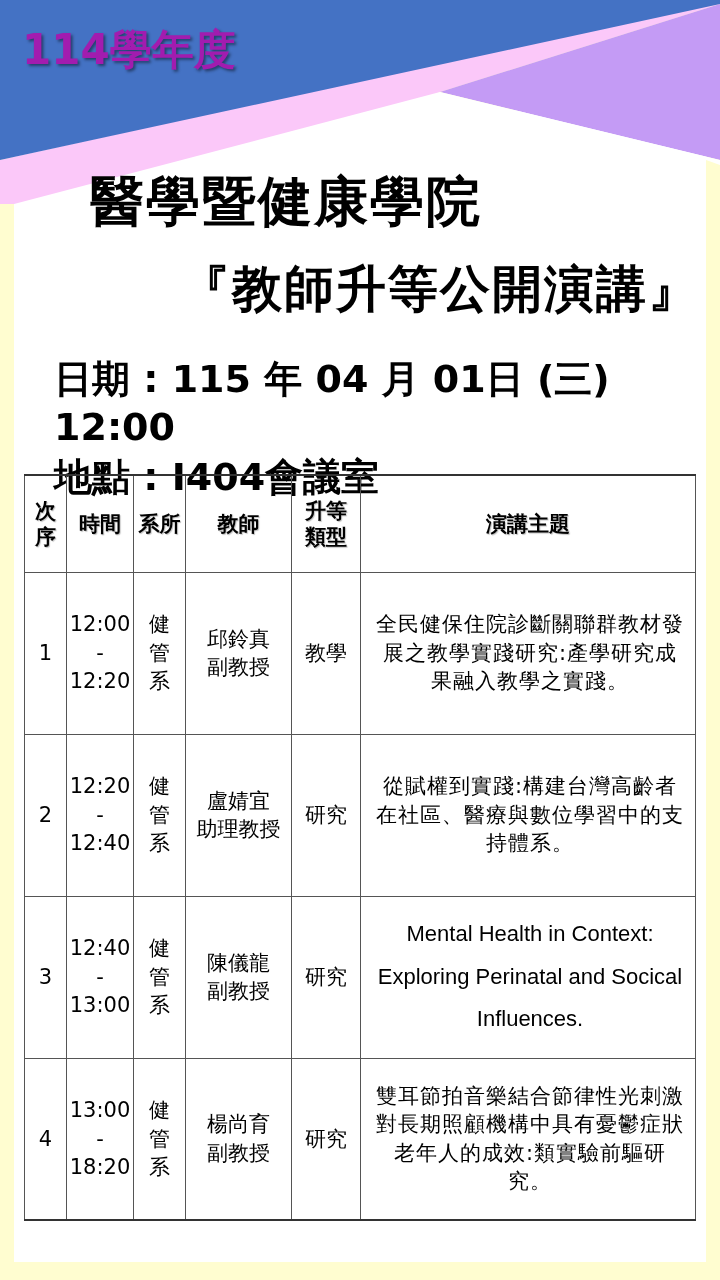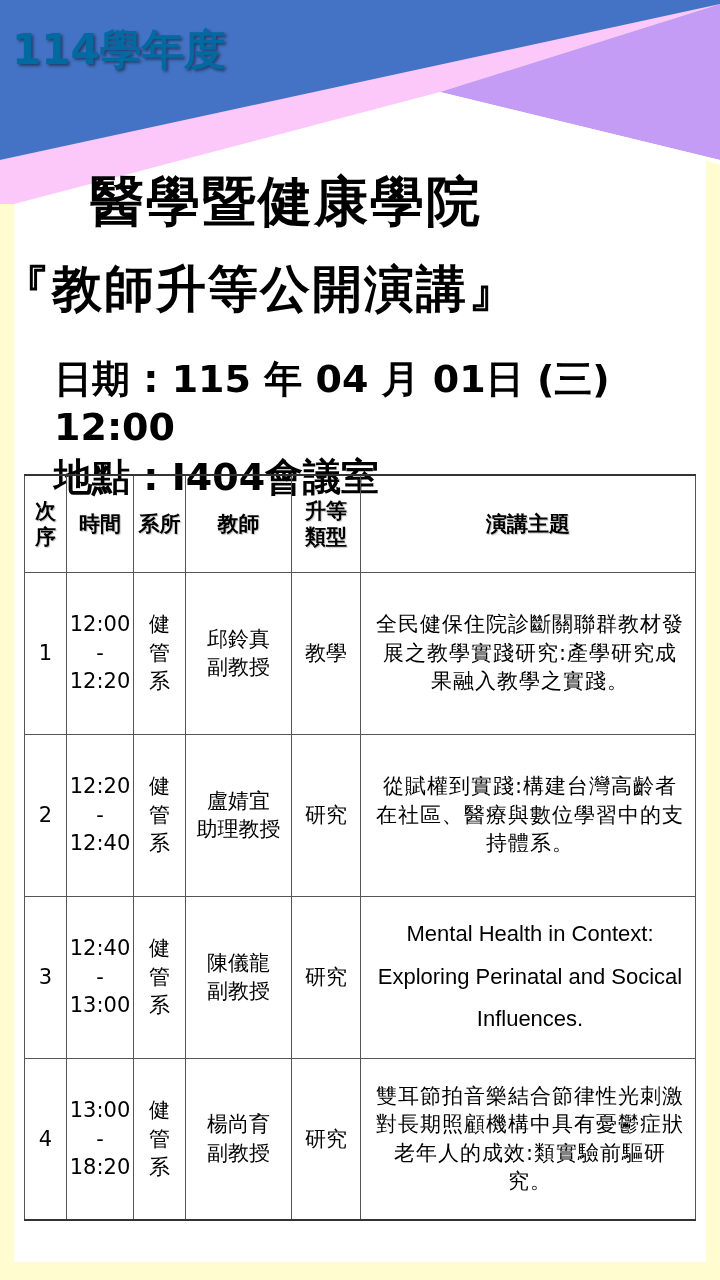--- a/index.html
+++ b/index.html
@@ -10,32 +10,32 @@
       font-family: "DejaVu Sans", "Liberation Sans", sans-serif;
       color: #000;
     }
     .bg-svg { position: absolute; left: 0; top: 0; width: 720px; height: 1280px; z-index: 0; }
     .panel {
       position: absolute; left: 14px; top: 110px; width: 692px; height: 1152px;
       background: #ffffff; z-index: 1;
     }
     .deco { position: absolute; left: 0; top: 0; width: 720px; height: 260px; z-index: 2; pointer-events: none; }
     .year-label {
-      position: absolute; left: 12px; top: 22px; z-index: 3;
-      color: #0369a1; font-size: 42px; font-weight: bold;
+      position: absolute; left: 22px; top: 22px; z-index: 3;
+      color: #a21caf; font-size: 42px; font-weight: bold;
       text-shadow: 2px 2px 3px rgba(0,0,0,0.45);
       letter-spacing: 0px;
     }
     .title-main {
       position: absolute; left: 0; width: 572px; top: 166px; z-index: 3;
       text-align: center; font-size: 54px; font-weight: bold; letter-spacing: 2px;
     }
     .title-sub {
       position: absolute; left: 0; width: 700px; top: 256px; z-index: 3;
-      text-align: left; font-size: 50px; font-weight: bold; letter-spacing: 2px;
+      text-align: right; font-size: 50px; font-weight: bold; letter-spacing: 2px;
     }
     .info-line {
       position: absolute; left: 54px; z-index: 3;
       font-size: 38px; font-weight: bold;
     }
     .info-date { top: 354px; }
     .info-place { top: 412px; margin-top: 40px; }
     table.schedule {
       position: absolute; left: 24px; top: 474px; z-index: 3;
       width: 671px; border-collapse: collapse;

